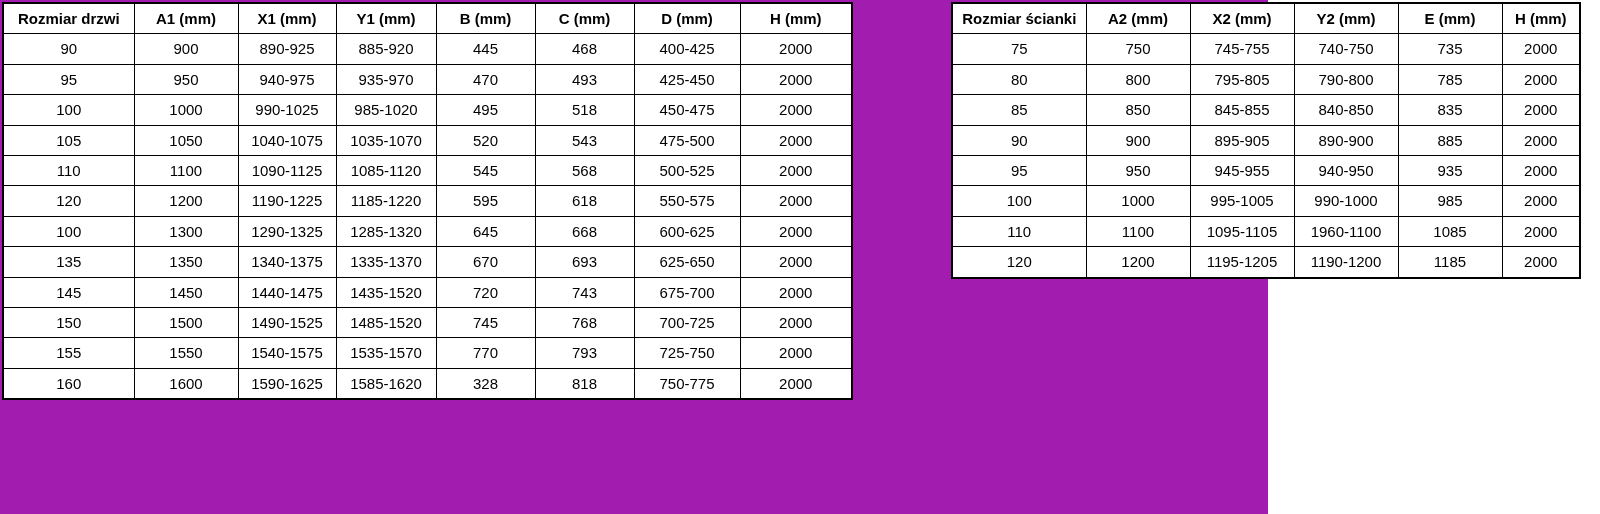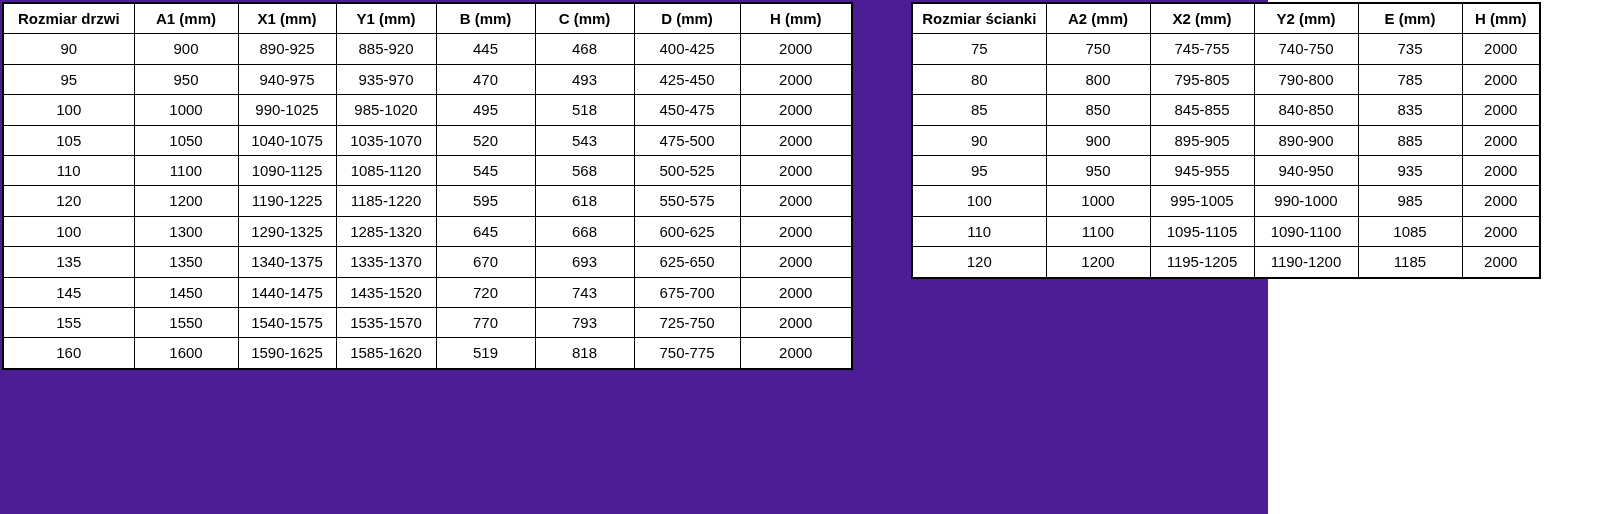--- a/index.html
+++ b/index.html
@@ -4,34 +4,34 @@
 <style>
   html, body {
     margin: 0;
     padding: 0;
     background: #ffffff;
   }
   .canvas {
     position: relative;
     width: 1268px;
     height: 514px;
-    background: #4c1d95;
+    background: #a21caf;
     color: #000000;
     font-family: "Liberation Sans", sans-serif;
   }
   table.spec-table {
     position: absolute;
     top: 2px;
     border-collapse: collapse;
     table-layout: fixed;
     background: #ffffff;
     border: 2px solid #000000;
   }
   #table-0 { left: 2px;   width: 849px; }
-  #table-1 { left: 911px; width: 628px; }
+  #table-1 { left: 951px; width: 628px; }
   table.spec-table th,
   table.spec-table td {
     border: 1px solid #000000;
     height: 29.4px;
     padding: 0;
     text-align: center;
     vertical-align: middle;
     font-size: 15px;
     line-height: 29.4px;
     white-space: nowrap;
@@ -155,35 +155,45 @@
           <td>145</td>
           <td>1450</td>
           <td>1440-1475</td>
           <td>1435-1520</td>
           <td>720</td>
           <td>743</td>
           <td>675-700</td>
           <td>2000</td>
         </tr>
         <tr>
+          <td>150</td>
+          <td>1500</td>
+          <td>1490-1525</td>
+          <td>1485-1520</td>
+          <td>745</td>
+          <td>768</td>
+          <td>700-725</td>
+          <td>2000</td>
+        </tr>
+        <tr>
           <td>155</td>
           <td>1550</td>
           <td>1540-1575</td>
           <td>1535-1570</td>
           <td>770</td>
           <td>793</td>
           <td>725-750</td>
           <td>2000</td>
         </tr>
         <tr>
           <td>160</td>
           <td>1600</td>
           <td>1590-1625</td>
           <td>1585-1620</td>
-          <td>519</td>
+          <td>328</td>
           <td>818</td>
           <td>750-775</td>
           <td>2000</td>
         </tr>
       </tbody>
   </table>
 
   <table class="spec-table" id="table-1">
     <colgroup>
       <col style="width:134px">
@@ -249,21 +259,21 @@
           <td>1000</td>
           <td>995-1005</td>
           <td>990-1000</td>
           <td>985</td>
           <td>2000</td>
         </tr>
         <tr>
           <td>110</td>
           <td>1100</td>
           <td>1095-1105</td>
-          <td>1090-1100</td>
+          <td>1960-1100</td>
           <td>1085</td>
           <td>2000</td>
         </tr>
         <tr>
           <td>120</td>
           <td>1200</td>
           <td>1195-1205</td>
           <td>1190-1200</td>
           <td>1185</td>
           <td>2000</td>

